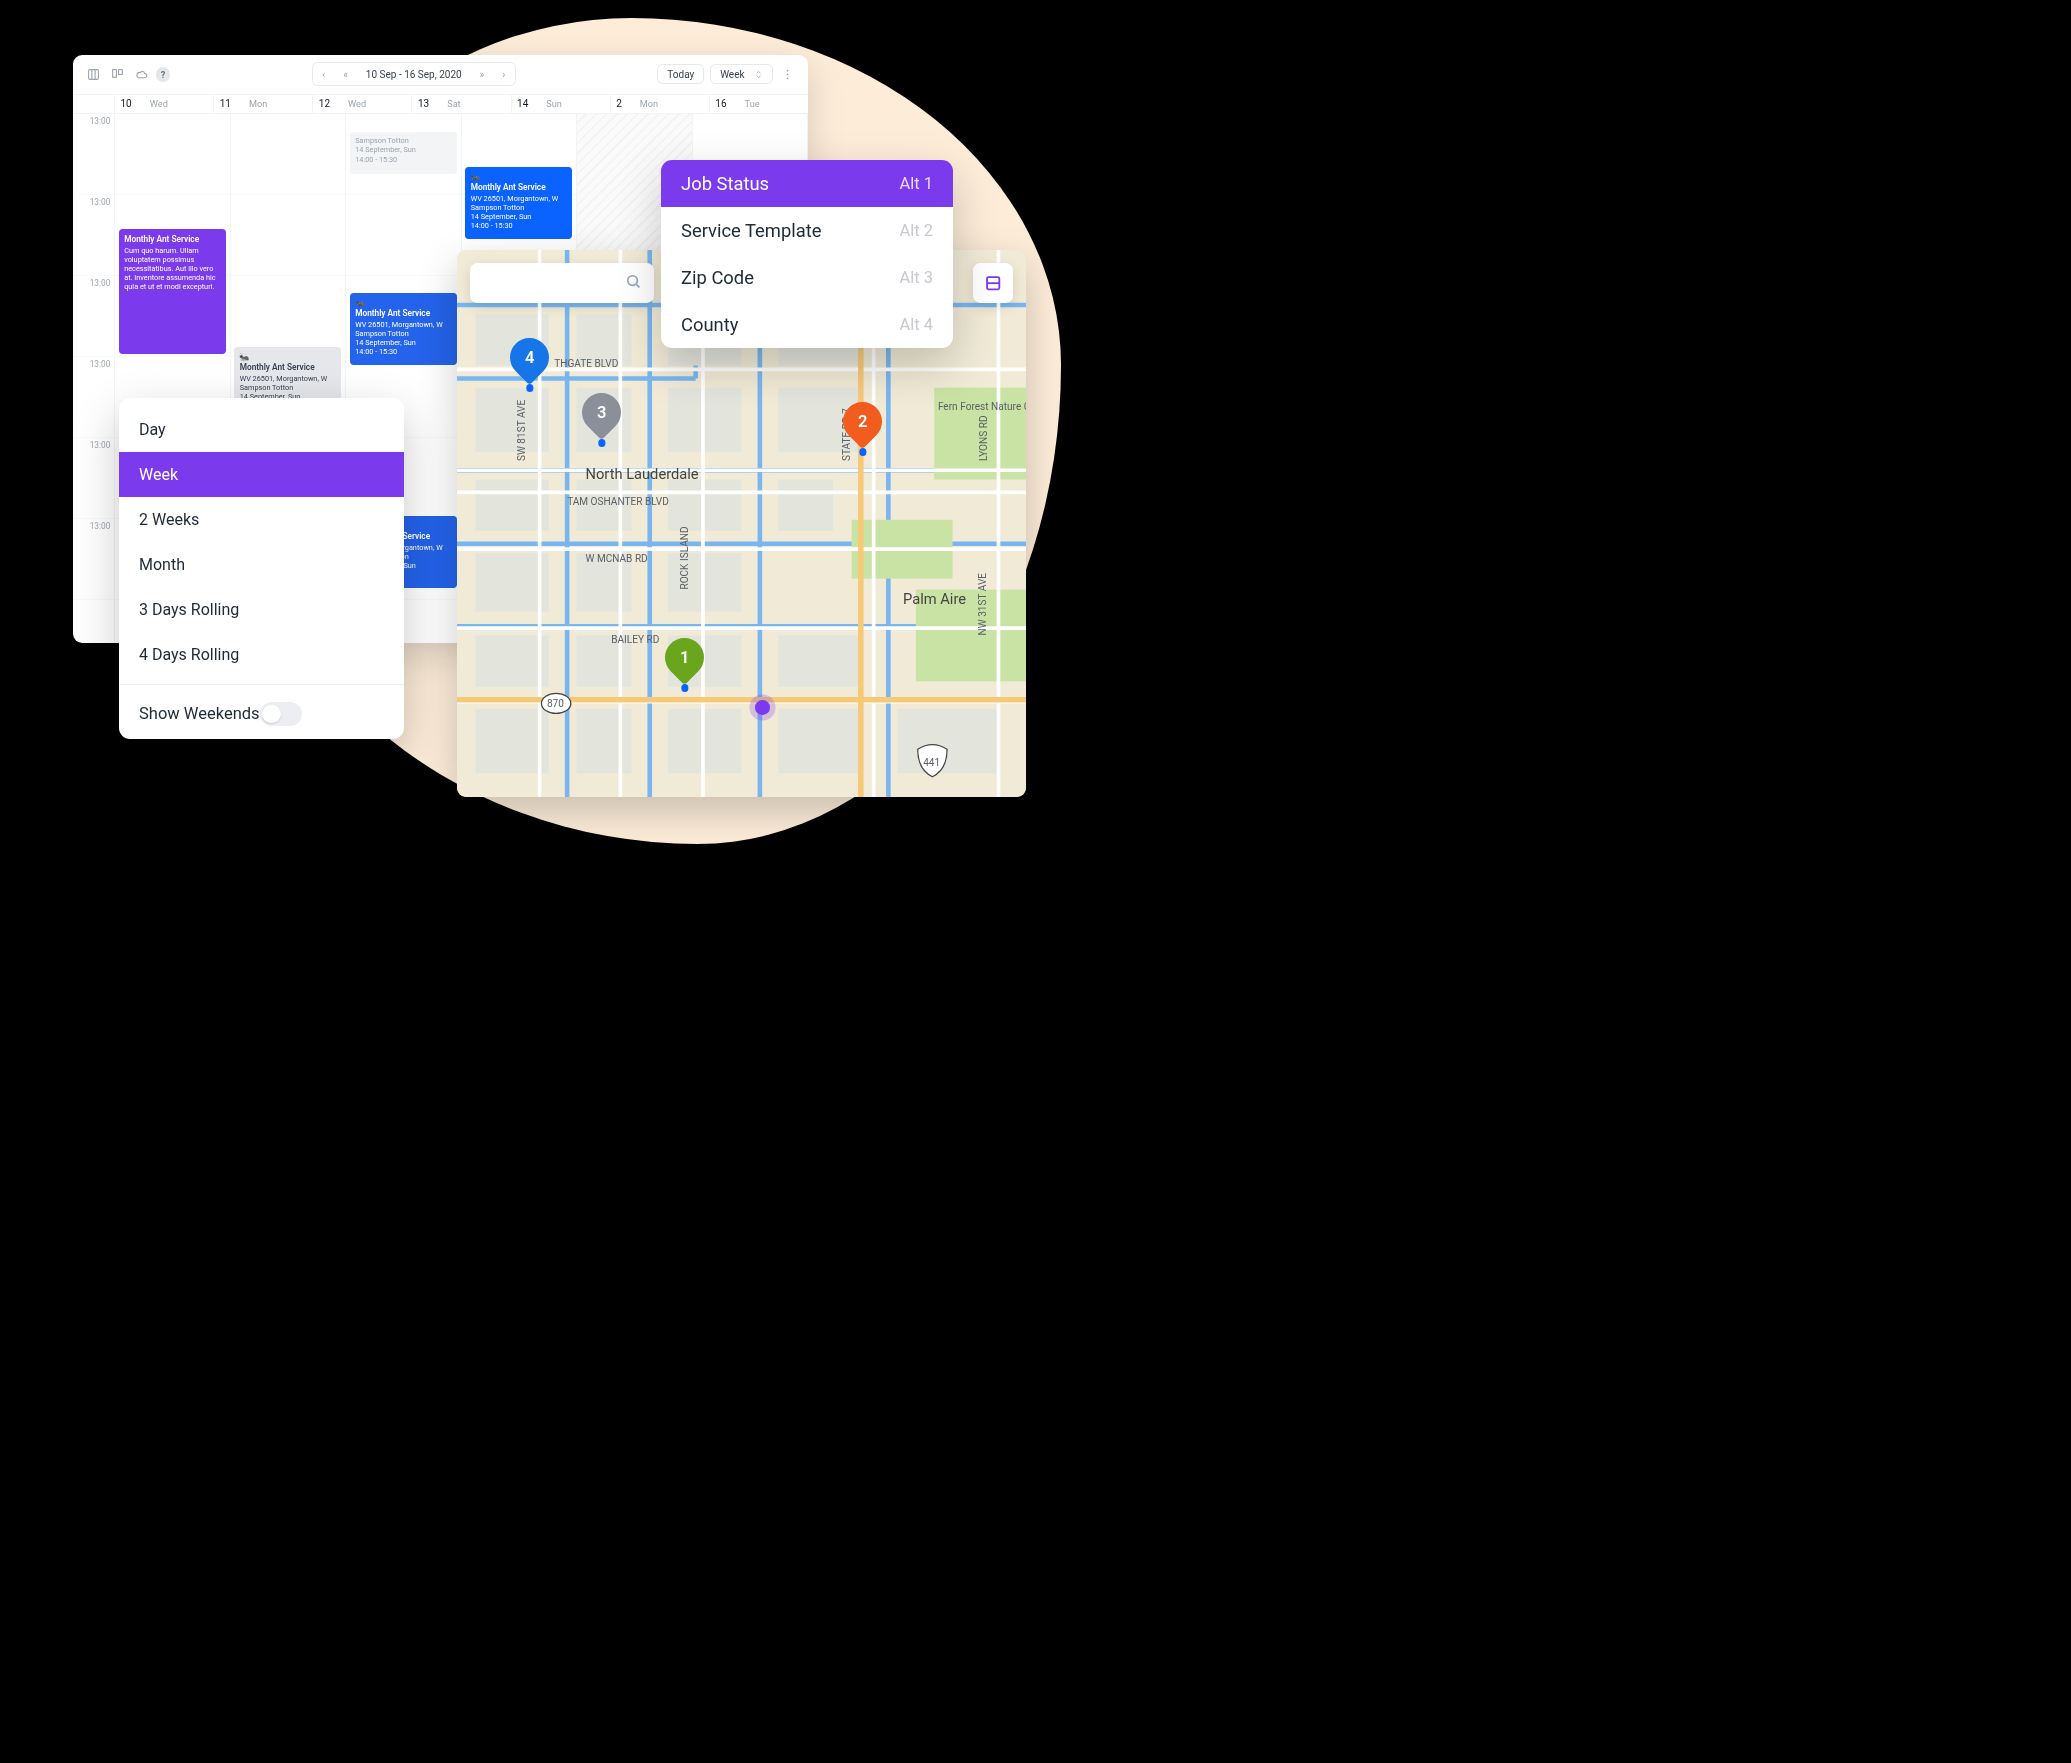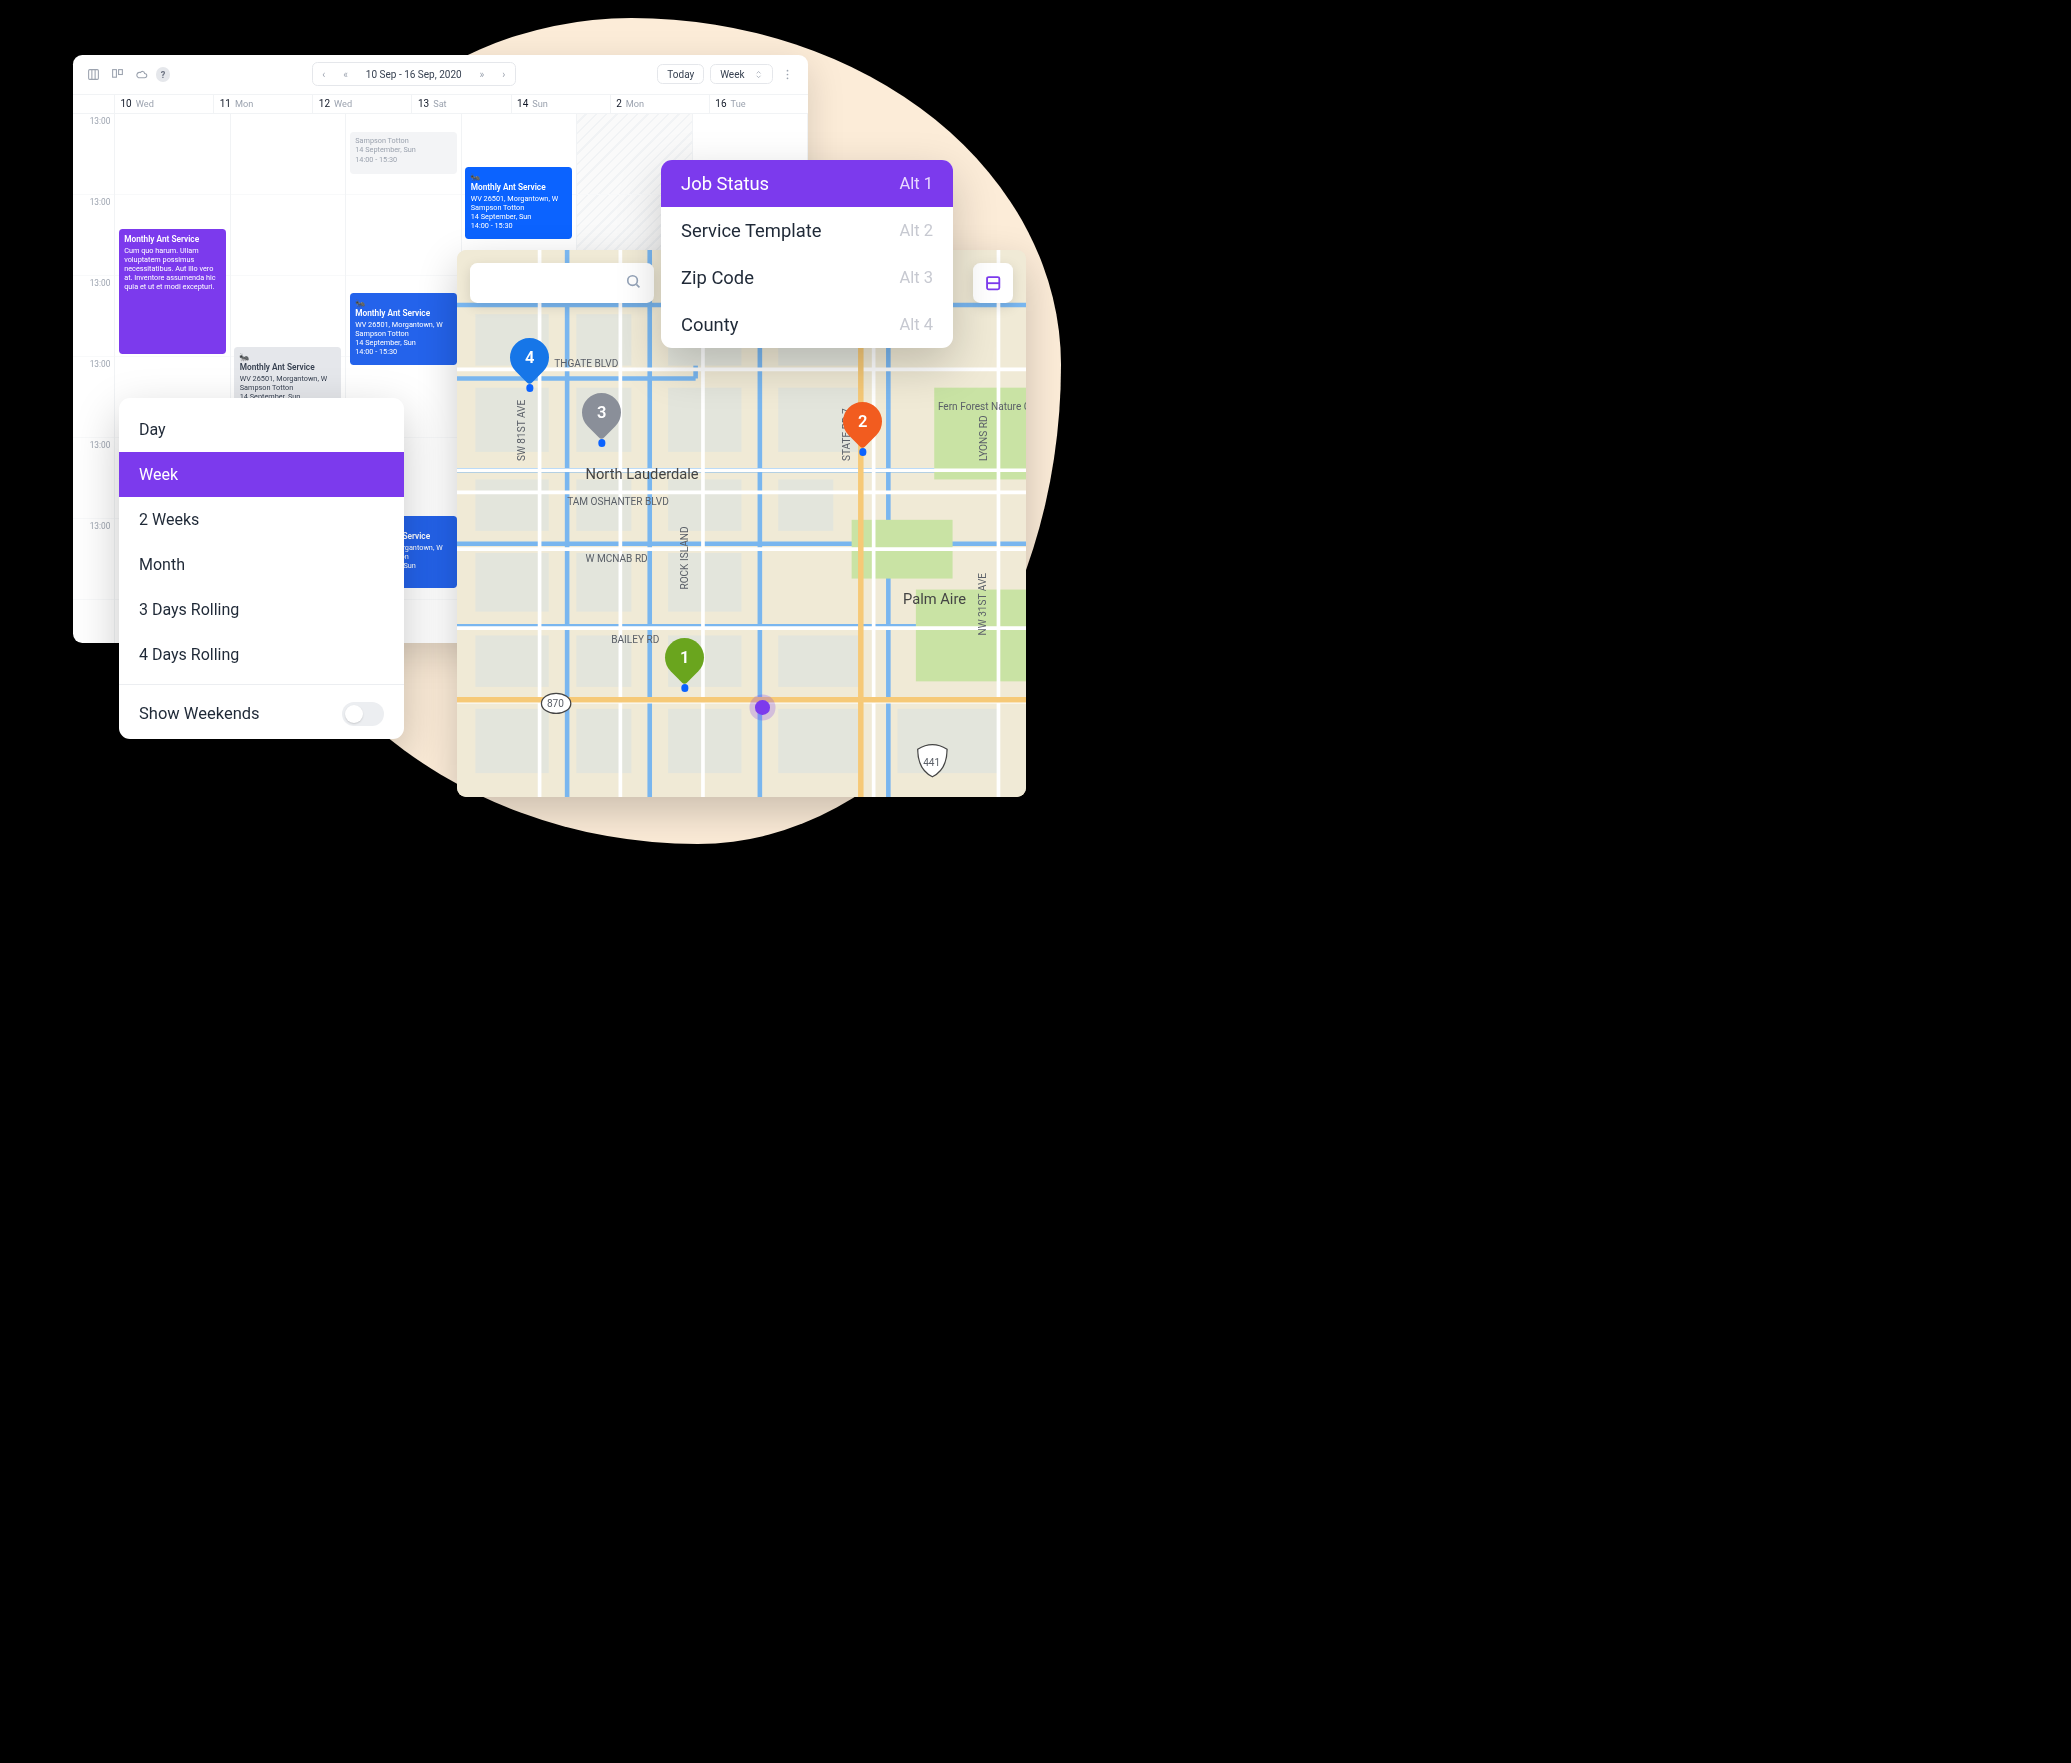--- a/index.html
+++ b/index.html
@@ -65,21 +65,21 @@
   .dots{width:18.4px;display:flex;align-items:center;justify-content:center;color:#9ca3af;cursor:pointer;}
 
   .cal-header-row{
     display:flex;border-top:0.9px solid #f1f3f5;border-bottom:0.9px solid #f1f3f5;
     font-size:9.2px;color:#6b7280;
   }
   .gutter{width:42px;flex-shrink:0;border-right:0.9px solid #f1f3f5;}
   .col{flex:1;border-right:0.9px solid #f1f3f5;padding:3.7px 5.5px;}
   .col:last-child{border-right:none;}
   .col .num{font-size:10px;color:#111827;}
-  .col .dow{margin-left:4px;color:#9ca3af;text-align:center;}
+  .col .dow{margin-left:18px;color:#9ca3af;text-align:center;}
 
   .cal-body{flex:1;position:relative;overflow:hidden;}
   .grid{position:absolute;inset:0;display:flex;}
   .grid .gutter-col{width:42px;border-right:0.9px solid #f1f3f5;}
   .grid .gutter-col .hour{height:81px;border-bottom:0.9px solid #f8f9fa;font-size:8.3px;color:#9ca3af;text-align:right;padding:1.8px 3.7px;}
   .grid .day-col{flex:1;border-right:0.9px solid #f1f3f5;position:relative;}
   .grid .day-col.hatched{
     background:repeating-linear-gradient(135deg,#fafafa,#fafafa 5.5px,#f1f3f5 5.5px,#f1f3f5 7.3px);
   }
   .grid .day-col .hourline{height:81px;border-bottom:0.9px solid #f8f9fa;}
@@ -107,21 +107,21 @@
     box-shadow:0 16.5px 46px rgba(0,0,0,0.22);
     z-index:5;
     padding:9.2px 0 7.3px;
   }
   .view-menu .item{
     padding:13px 20px;font-size:16px;color:#1f2937;cursor:pointer;
   }
   .view-menu .item.active{background:#7c3aed;color:#fff;}
   .view-menu .sep{height:0.9px;background:#eceef1;margin:7.3px 0;}
   .view-menu .toggle-row{
-    display:flex;align-items:center;justify-content:space-between;
+    display:flex;align-items:center;justify-content:flex-start;
     padding:9.2px 20px 5.5px;
   }
   .view-menu .toggle-row .lbl{font-size:16.5px;color:#1f2937;}
   .switch{width:42px;height:24px;border-radius:12px;background:#eceef1;position:relative;cursor:pointer;}
   .switch::after{content:"";position:absolute;width:18.4px;height:18.4px;border-radius:50%;background:#fff;top:2.8px;left:2.8px;box-shadow:0 0.9px 1.8px rgba(0,0,0,0.15);}
 
   
   .map-panel{
     position:absolute;
     left:457px;top:250px;

